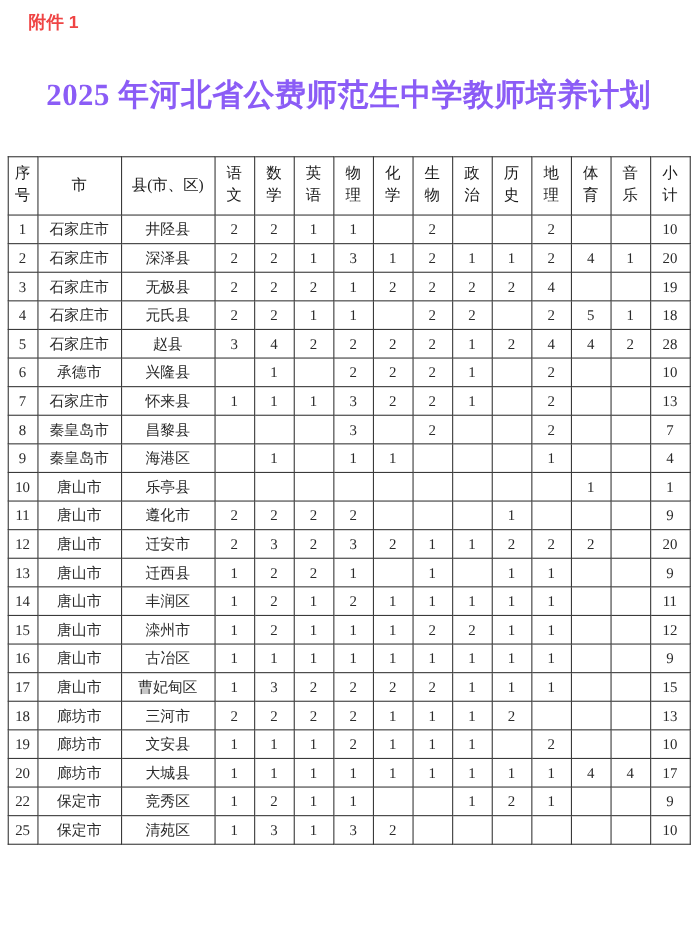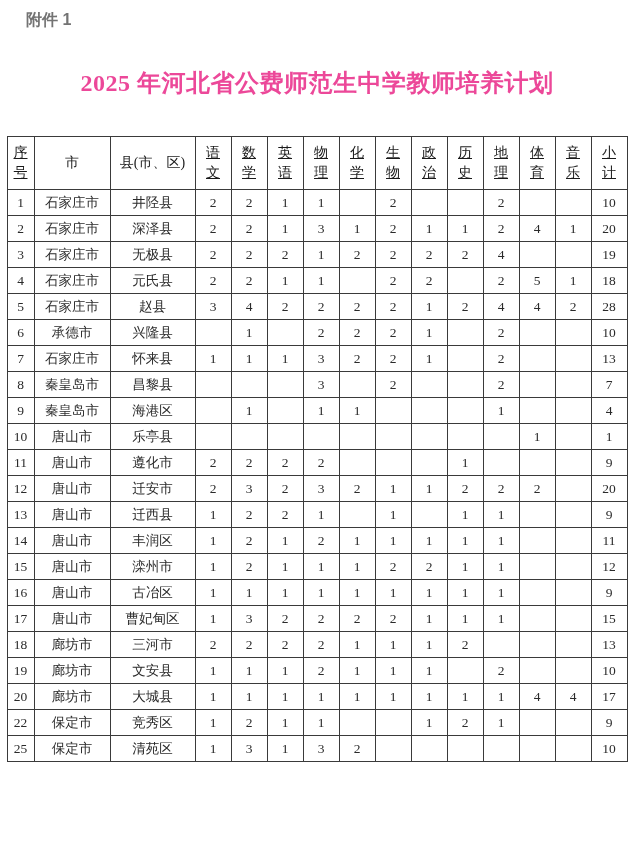--- a/index.html
+++ b/index.html
@@ -16,29 +16,29 @@
     width: 634px;
     height: 856px;
     background: #ffffff;
     box-sizing: border-box;
   }
   .attachment {
     padding: 10px 0 0 26px;
     font-family: "Liberation Sans", "DejaVu Sans", sans-serif;
     font-weight: 700;
     font-size: 16px;
-    color: #737373;
+    color: #ef4444;
   }
   .title {
     margin: 36px 10px 0 10px;
     text-align: center;
-    font-size: 24px;
+    font-size: 28px;
     font-weight: 700;
     letter-spacing: 0.5px;
-    color: #ec4899;
+    color: #8b5cf6;
     font-family: "Liberation Serif", "DejaVu Serif", serif;
   }
   table.plan {
     margin: 37px auto 0 auto;
     border-collapse: collapse;
     table-layout: fixed;
     width: 620px;
   }
   table.plan th, table.plan td {
     border: 1px solid #3a3a3a;
@@ -57,21 +57,20 @@
     height: 25px;
     font-size: 13.5px;
     color: #2a2a2a;
   }
   .stack {
     display: inline-block;
     width: 1em;
     line-height: 1.4;
     white-space: normal;
     word-break: break-all;
-    text-decoration: underline;
   }
   col.c-no    { width: 27px; }
   col.c-city  { width: 76px; }
   col.c-cnty  { width: 85px; }
   col.c-subj  { width: 36px; }
 </style>
 </head>
 <body>
 
 <div class="page">

